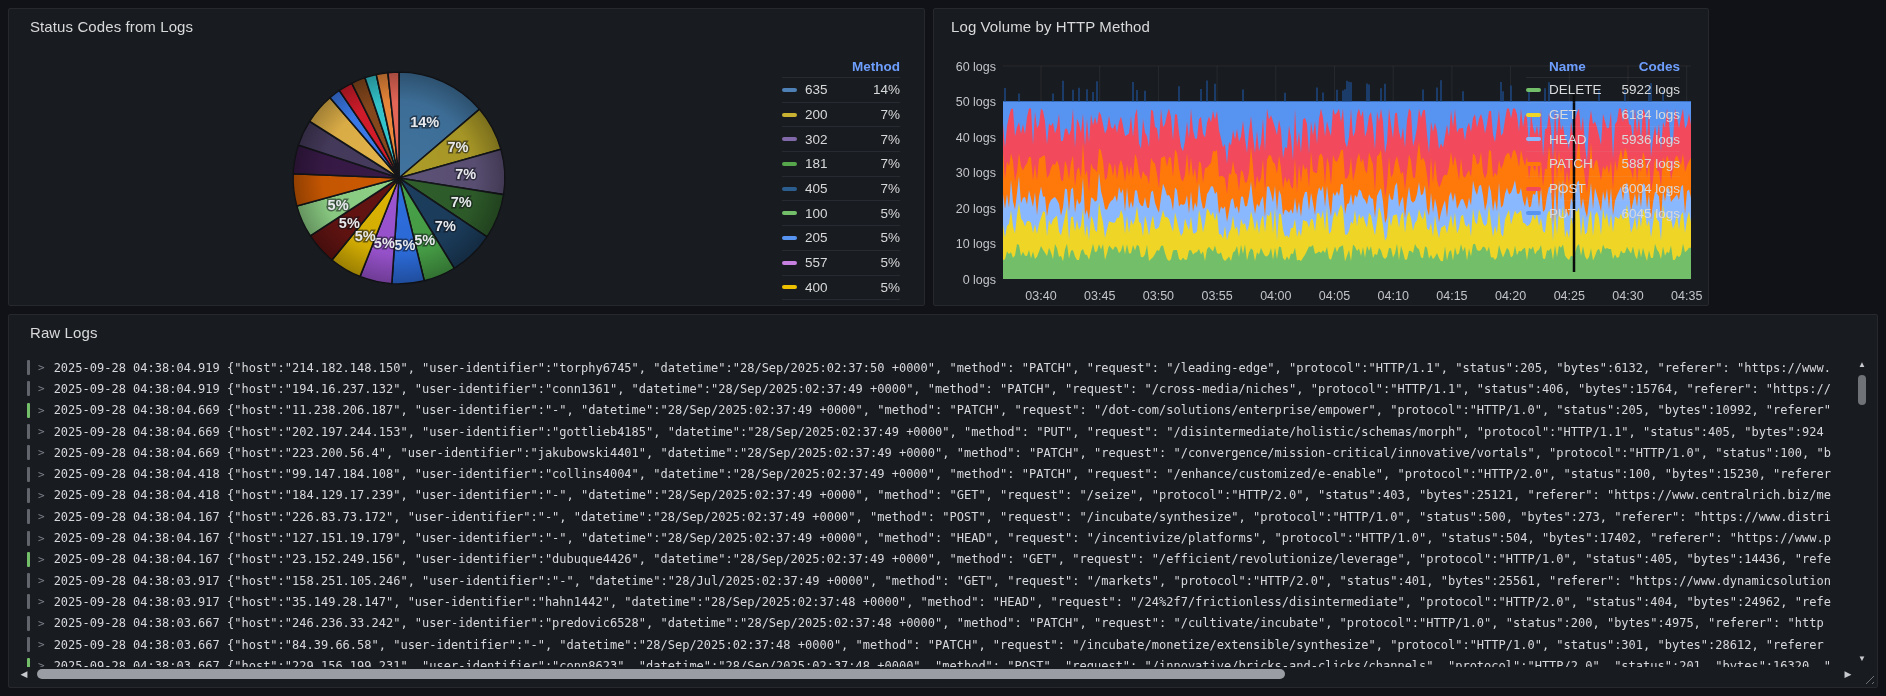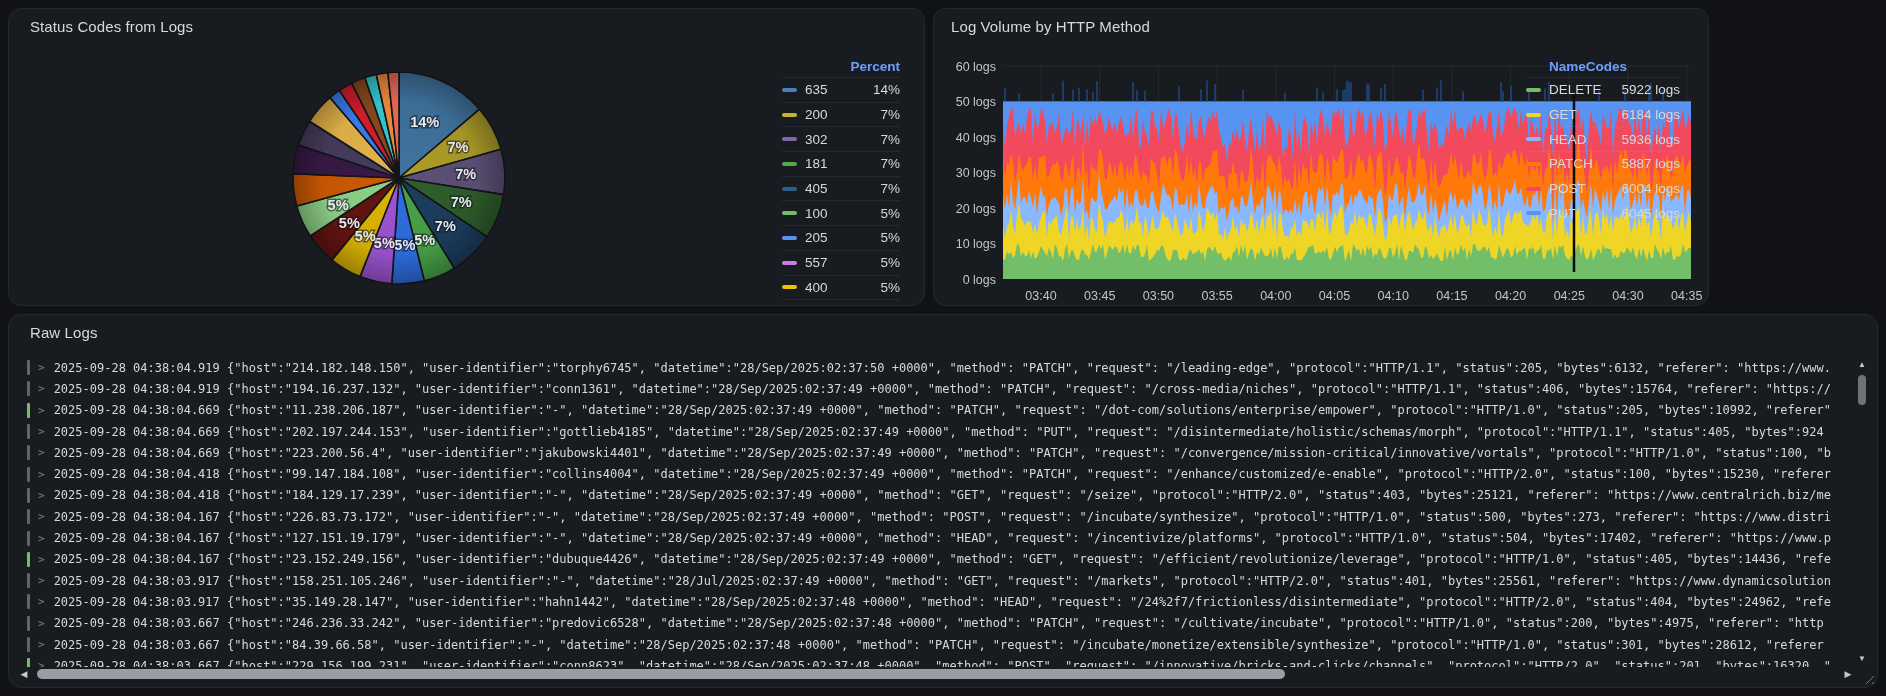--- a/index.html
+++ b/index.html
@@ -1,34 +1,34 @@
 <!DOCTYPE html>
 <html><head>
 <meta charset="utf-8">
 <style>
   html,body{margin:0;padding:0;background:#111217;}
   .dash{position:relative;width:1886px;height:696px;overflow:hidden;background:#111217;
         font-family:"Liberation Sans",sans-serif;}
-  .panel{position:absolute;background:#181B1F;border:1px solid #26282E;border-radius:13px;
+  .panel{position:absolute;background:#181B1F;border:1px solid #26282E;border-radius:2px;
          overflow:hidden;box-sizing:border-box;}
   #panel-pie{left:8px;top:8px;width:917px;height:298px;}
   #panel-ts{left:933px;top:8px;width:776px;height:298px;}
   #panel-logs{left:8px;top:314px;width:1870px;height:374px;}
   .panel-title{position:absolute;left:21px;top:9px;margin:0;font-size:15px;font-weight:500;
                color:#D8D9DA;letter-spacing:.1px;}
   #panel-ts .panel-title{left:17px;}
   svg.chart{position:absolute;left:0;top:0;}
 
   
   .legend{position:absolute;font-size:13.5px;color:#D8D9DA;}
   .pie-legend{right:24px;top:46px;width:118px;}
   .ts-legend{right:28px;top:46px;width:154px;}
   .legend-head{height:22px;display:flex;align-items:center;justify-content:flex-end;
                color:#6E9FFF;font-weight:700;}
-  .ts-legend .legend-head{justify-content:flex-start;padding-left:23px;}
+  .ts-legend .legend-head{justify-content:space-between;padding-left:23px;}
   .lrow{height:23.7px;display:flex;align-items:center;border-top:1px solid rgba(204,204,220,.09);}
   .swatch{width:15px;height:4px;border-radius:2px;flex:none;margin-right:8px;}
   .lname{flex:1;}
   .lval{text-align:right;}
 
   
   .log-rows{position:absolute;left:12px;top:42px;width:1828px;height:310px;overflow:hidden;}
   .log-row{height:21.3px;display:flex;align-items:center;white-space:nowrap;overflow:hidden;}
   .log-bar{width:3px;height:15px;border-radius:1px;margin:0 8px 0 6px;flex:none;}
   .log-chevron{color:#7E838C;font-size:11px;margin-right:9px;flex:none;
@@ -92,21 +92,21 @@
         <text x="452.2" y="198.4" text-anchor="middle" font-family="&quot;Liberation Sans&quot;,sans-serif" font-size="14.5" font-weight="bold" fill="#E7E9ED" paint-order="stroke" stroke="rgba(17,18,23,0.55)" stroke-width="3">7%</text>
         <text x="436.3" y="222.2" text-anchor="middle" font-family="&quot;Liberation Sans&quot;,sans-serif" font-size="14.5" font-weight="bold" fill="#E7E9ED" paint-order="stroke" stroke="rgba(17,18,23,0.55)" stroke-width="3">7%</text>
         <text x="415.7" y="235.6" text-anchor="middle" font-family="&quot;Liberation Sans&quot;,sans-serif" font-size="14.5" font-weight="bold" fill="#E7E9ED" paint-order="stroke" stroke="rgba(17,18,23,0.55)" stroke-width="3">5%</text>
         <text x="395.8" y="240.5" text-anchor="middle" font-family="&quot;Liberation Sans&quot;,sans-serif" font-size="14.5" font-weight="bold" fill="#E7E9ED" paint-order="stroke" stroke="rgba(17,18,23,0.55)" stroke-width="3">5%</text>
         <text x="375.3" y="239.1" text-anchor="middle" font-family="&quot;Liberation Sans&quot;,sans-serif" font-size="14.5" font-weight="bold" fill="#E7E9ED" paint-order="stroke" stroke="rgba(17,18,23,0.55)" stroke-width="3">5%</text>
         <text x="356.2" y="231.6" text-anchor="middle" font-family="&quot;Liberation Sans&quot;,sans-serif" font-size="14.5" font-weight="bold" fill="#E7E9ED" paint-order="stroke" stroke="rgba(17,18,23,0.55)" stroke-width="3">5%</text>
         <text x="340.3" y="218.6" text-anchor="middle" font-family="&quot;Liberation Sans&quot;,sans-serif" font-size="14.5" font-weight="bold" fill="#E7E9ED" paint-order="stroke" stroke="rgba(17,18,23,0.55)" stroke-width="3">5%</text>
         <text x="329.1" y="201.4" text-anchor="middle" font-family="&quot;Liberation Sans&quot;,sans-serif" font-size="14.5" font-weight="bold" fill="#E7E9ED" paint-order="stroke" stroke="rgba(17,18,23,0.55)" stroke-width="3">5%</text>
       </svg>
     <div class="legend pie-legend">
-      <div class="legend-head">Percent</div>
+      <div class="legend-head">Method</div>
       <div id="pie-legend-rows">
           <div class="lrow">
             <span class="swatch" style="background: rgb(78, 128, 181);"></span>
             <span class="lname">635</span>
             <span class="lval">14%</span>
           </div>
           <div class="lrow">
             <span class="swatch" style="background: rgb(201, 178, 50);"></span>
             <span class="lname">200</span>
             <span class="lval">7%</span>

